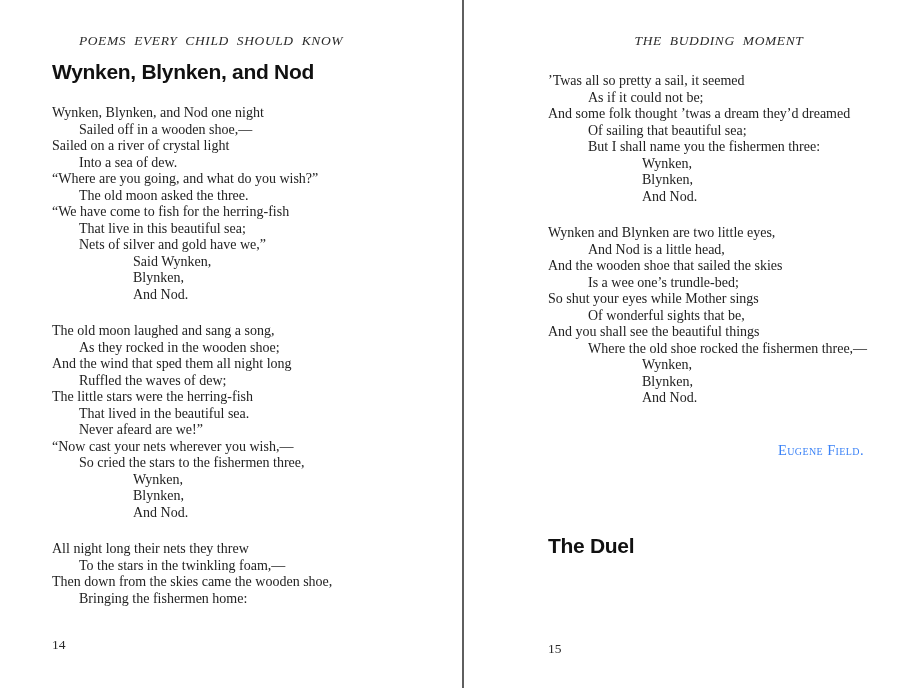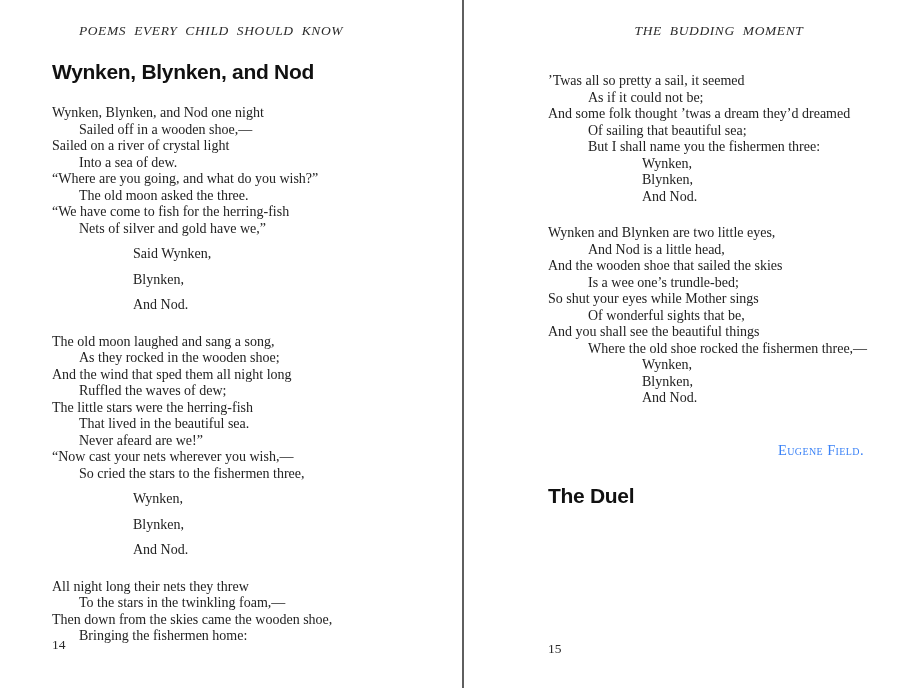--- a/index.html
+++ b/index.html
@@ -15,52 +15,52 @@
     position:absolute;
     left:462px;top:0;
     width:2px;height:688px;
     background:#5f5f5f;
   }
   .page{position:absolute;top:0;height:691px;}
   .page-left{left:52px;width:318px;}
   .page-right{left:548px;width:342px;}
 
   .running-header{
-    position:absolute;top:24px;left:0;width:100%;
+    position:absolute;top:34px;left:0;width:100%;
     text-align:center;
     font-style:italic;
     font-size:13.5px;line-height:14px;
     letter-spacing:0.6px;word-spacing:4px;
     color:#2a2a2a;
     white-space:nowrap;
   }
   .poem-title{
     position:absolute;left:0;width:100%;
     margin:0;
     text-align:left;
     font-family:"Liberation Sans", sans-serif;
     font-weight:bold;
     font-size:21px;line-height:24px;
     letter-spacing:-0.3px;
     color:#111111;
     white-space:nowrap;
   }
   .poem-title.first{top:60px;}
-  .poem-title.duel{top:484px;}
+  .poem-title.duel{top:534px;}
 
   .poem{position:absolute;}
   .poem .stanza{margin:0 0 20px 0;}
   .poem .line{
     font-size:14px;
     line-height:16.5px;
     white-space:nowrap;
   }
   .left-poem{top:105px;left:0;}
   .page-left .indent-1{margin-left:27px;}
-  .page-left .indent-2{margin-left:81px;margin-top:9px;}
+  .page-left .indent-2{margin-left:81px;}
 
   .cont-poem{top:73px;left:0;}
   .page-right .indent-1{margin-left:40px;}
   .page-right .indent-2{margin-left:94px;}
 
   .duel-poem{top:555px;left:34px;}
   .duel-poem .stanza{margin:0;}
 
   .attribution{
     position:absolute;top:442px;left:0;width:100%;
@@ -92,20 +92,21 @@
     <h1 class="poem-title first">Wynken, Blynken, and Nod</h1>
     <div class="poem left-poem">
         <div class="stanza">
           <div class="line indent-0">Wynken, Blynken, and Nod one night</div>
           <div class="line indent-1">Sailed off in a wooden shoe,—</div>
           <div class="line indent-0">Sailed on a river of crystal light</div>
           <div class="line indent-1">Into a sea of dew.</div>
           <div class="line indent-0">“Where are you going, and what do you wish?”</div>
           <div class="line indent-1">The old moon asked the three.</div>
           <div class="line indent-0">“We have come to fish for the herring-fish</div>
+          <div class="line indent-1">That live in this beautiful sea;</div>
           <div class="line indent-1">Nets of silver and gold have we,”</div>
           <div class="line indent-2">Said Wynken,</div>
           <div class="line indent-2">Blynken,</div>
           <div class="line indent-2">And Nod.</div>
         </div>
         <div class="stanza">
           <div class="line indent-0">The old moon laughed and sang a song,</div>
           <div class="line indent-1">As they rocked in the wooden shoe;</div>
           <div class="line indent-0">And the wind that sped them all night long</div>
           <div class="line indent-1">Ruffled the waves of dew;</div>

